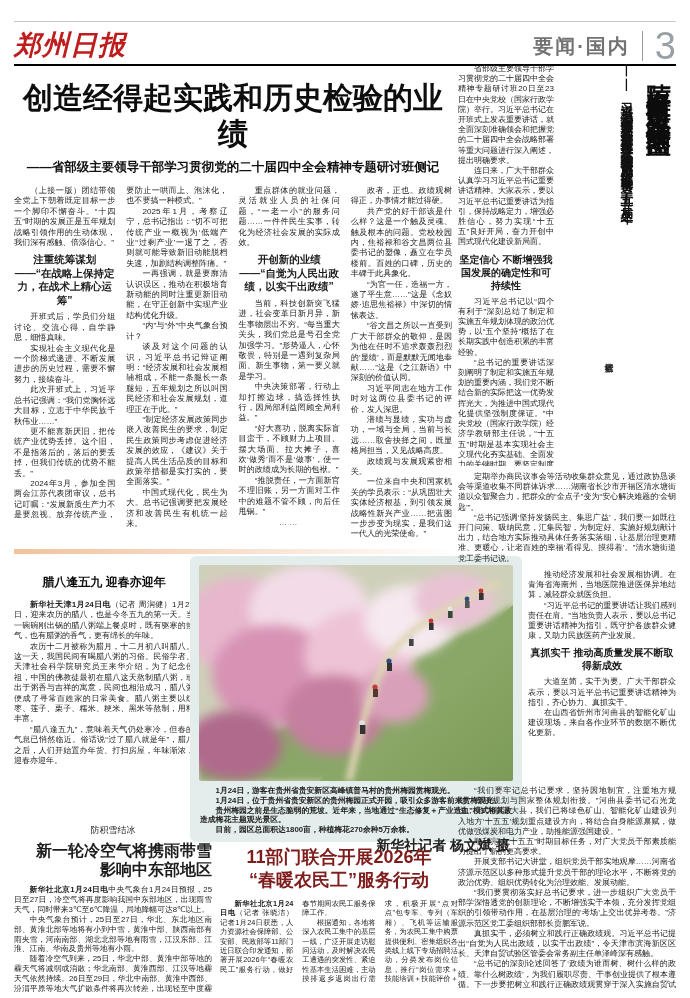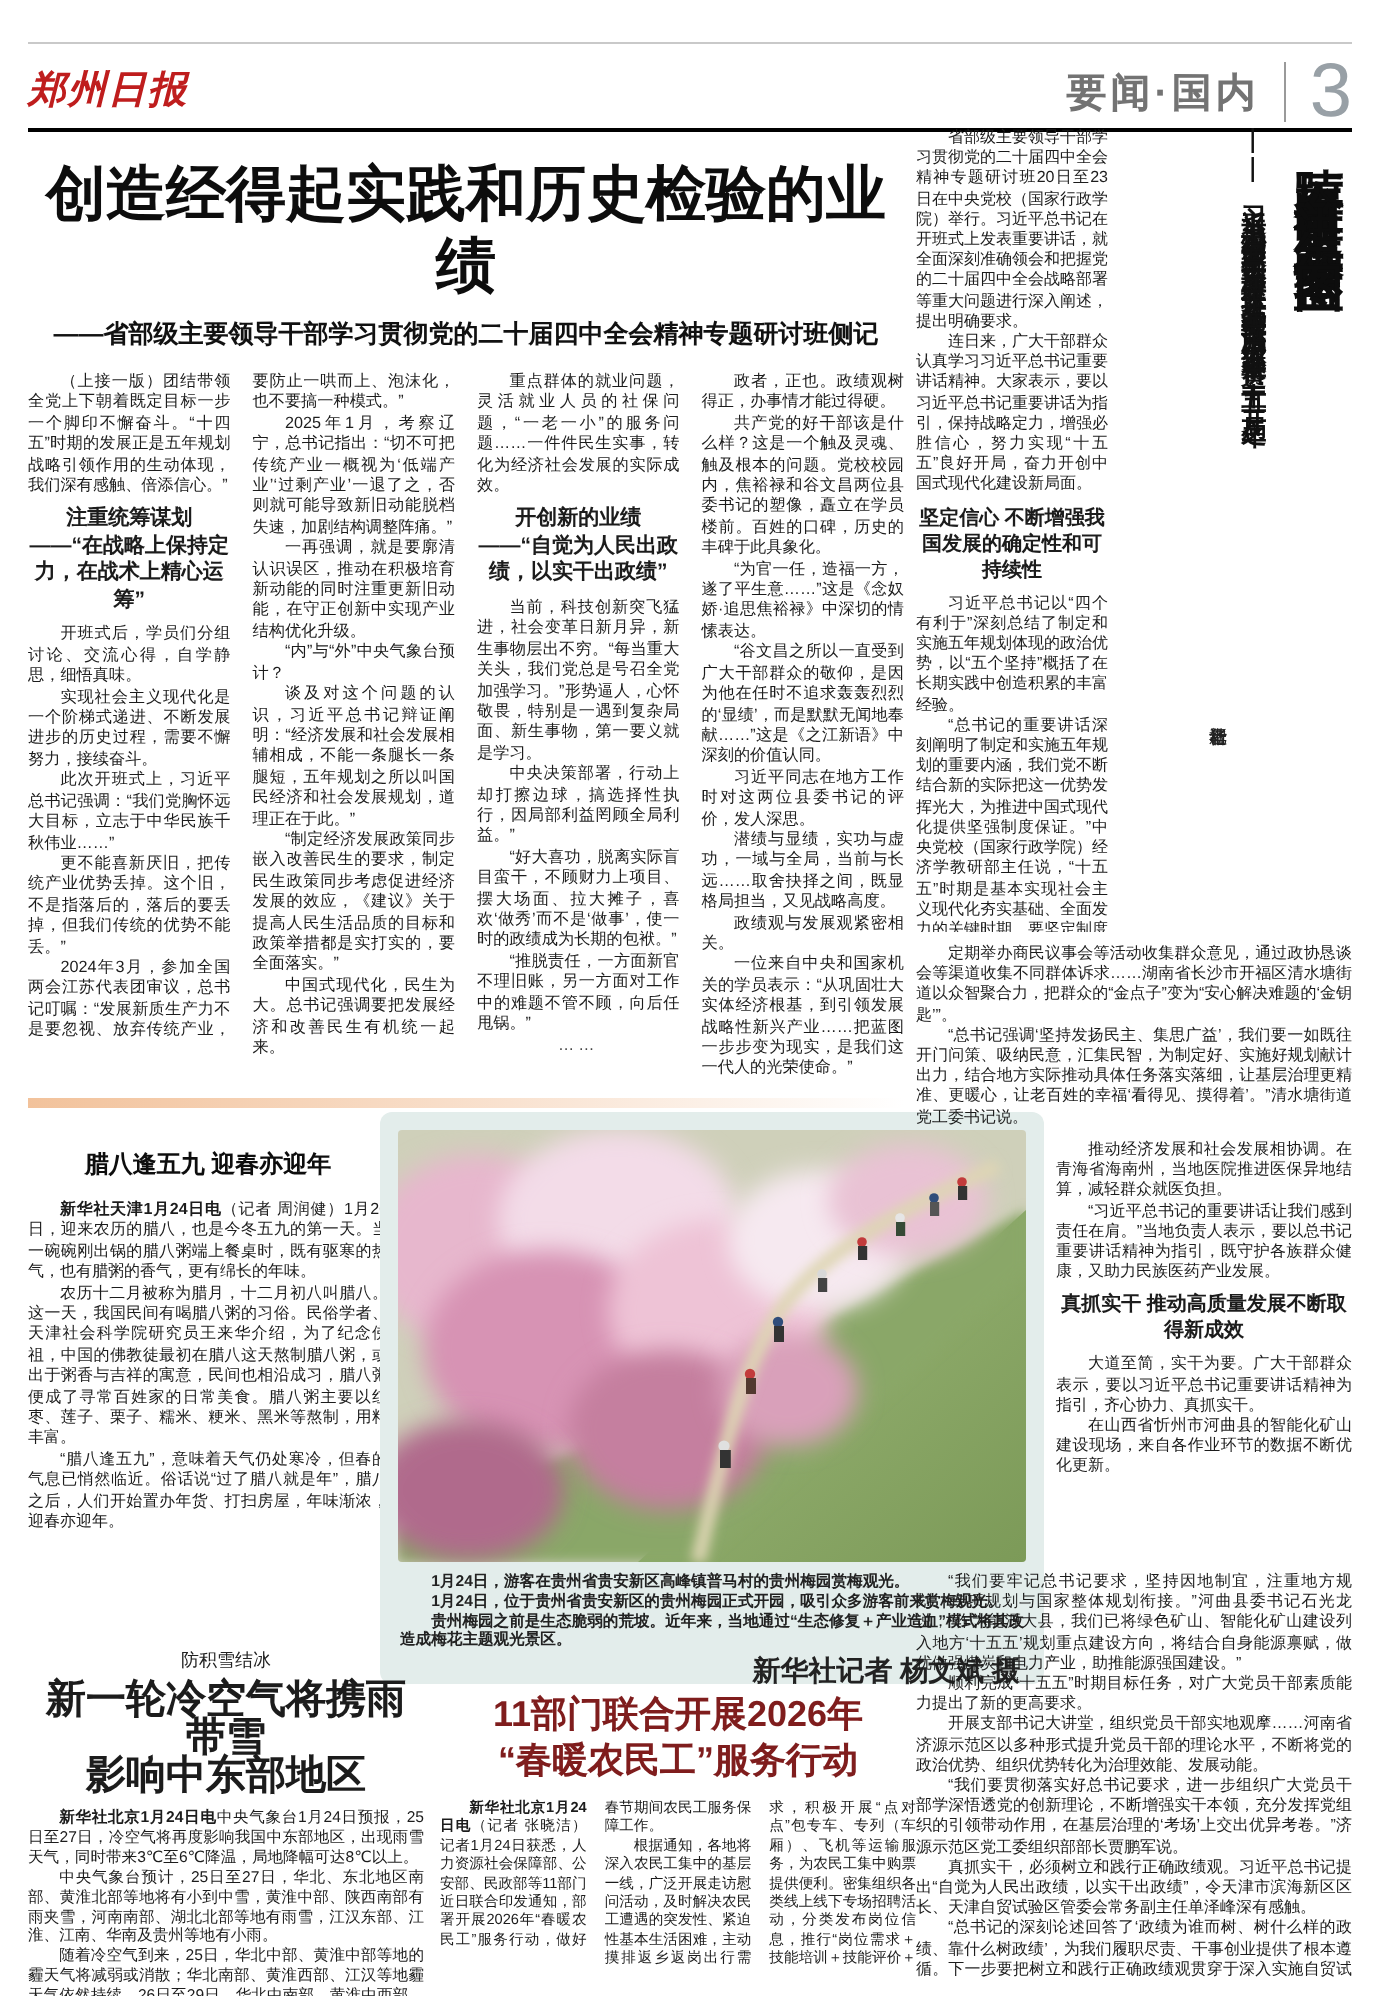--- a/index.html
+++ b/index.html
@@ -2,21 +2,21 @@
 <html><head>
 <meta charset="utf-8">
 <style>
   html,body{margin:0;padding:0;background:#f2f2f2;}
   .page{position:relative;width:690px;height:998px;margin:0 auto;background:#ffffff;overflow:hidden;
         font-family:"Liberation Sans","DejaVu Sans",sans-serif;color:#1c1c1c;}
   
   .rule-top{position:absolute;top:21px;left:14px;width:662px;border-top:1px solid #c9c9c9;}
   .masthead{position:absolute;top:30px;left:14px;height:32px;display:flex;align-items:flex-start;}
   .logo{font-family:"DejaVu Serif","Liberation Serif",serif;font-style:italic;font-weight:bold;
-        font-size:19px;line-height:30px;color:#bf1d1d;letter-spacing:1px;white-space:nowrap;}
+        font-size:27px;line-height:30px;color:#bf1d1d;letter-spacing:1px;white-space:nowrap;}
   .logo-side{margin-left:10px;padding-top:3px;}
   .logo-en{font-size:9px;font-weight:bold;letter-spacing:1px;color:#222;line-height:11px;}
   .dateline{font-size:7px;color:#666;line-height:10px;white-space:nowrap;}
   .section-block{position:absolute;top:28px;right:14px;display:flex;align-items:center;gap:12px;}
   .section-label{font-size:20px;font-weight:bold;letter-spacing:2px;color:#737373;}
   .section-vline{width:1px;height:30px;background:#9a9a9a;}
   .page-number{font-size:38px;line-height:36px;color:#98a0a6;font-weight:300;}
   .rule-black{position:absolute;top:64px;left:14px;width:662px;border-top:2px solid #000;}
   
   .p{margin:0;text-indent:2em;text-align:justify;}
@@ -38,21 +38,21 @@
   .laba-body{height:212px;overflow:hidden;font-size:8px;line-height:10.4px;}
   
   .photo-box{position:absolute;left:190px;top:556px;width:332px;height:286px;background:#e3edeb;border-radius:6px;}
   .photo{display:block;margin:9px auto 0;width:314px;height:216px;border-radius:2px;}
   .captions{margin:5px 10px 0;font-size:7.8px;line-height:9.8px;font-weight:600;color:#222;}
   .captions .p{text-indent:2em;}
   .credit{margin:2px 12px 0;font-size:14px;font-weight:bold;text-align:right;color:#222;}
   
   .cold{position:absolute;left:14px;top:824px;width:198px;}
   .cold-kicker{font-size:9px;text-align:center;color:#222;}
-  .cold-title{font-size:20px;line-height:19px;font-weight:bold;text-align:center;white-space:pre-line;margin:4px 0 6px;}
+  .cold-title{font-size:16px;line-height:19px;font-weight:bold;text-align:right;white-space:pre-line;margin:4px 0 6px;}
   .cold-body{height:108px;overflow:hidden;font-size:7.8px;line-height:9.9px;}
   
   .chunnuan{position:absolute;left:220px;top:846px;width:238px;}
   .cn-title{font-size:18px;line-height:23px;font-weight:bold;text-align:center;white-space:pre-line;color:#7f1d1d;}
   .cn-body{margin-top:7px;height:90px;overflow:hidden;column-count:3;column-gap:9px;
            font-size:7.3px;line-height:9.4px;}
   
   .right-article{position:absolute;left:458px;top:62px;width:218px;height:928px;}
   .ra-colA{position:absolute;left:0;top:2px;width:96px;height:402px;overflow:hidden;
            font-size:8px;line-height:10.2px;}
@@ -182,20 +182,21 @@
           <rect x="174" y="124" width="5" height="8" fill="#52392f"></rect>
         <circle cx="163" cy="158" r="2.8" fill="#e0e0e0"></circle>
           <rect x="161" y="160" width="5.4" height="9" fill="#333"></rect>
       </g>
     </svg>
     <div class="captions">
 
     <div class="p">1月24日，游客在贵州省贵安新区高峰镇普马村的贵州梅园赏梅观光。</div>
         <div class="p">1月24日，位于贵州省贵安新区的贵州梅园正式开园，吸引众多游客前来赏梅观光。</div>
         <div class="p">贵州梅园之前是生态脆弱的荒坡。近年来，当地通过“生态修复＋产业造血”模式将其改造成梅花主题观光景区。</div>
+        <div class="p">目前，园区总面积达1800亩，种植梅花270余种5万余株。</div>
       </div>
     <div class="credit">新华社记者 杨文斌 摄</div>
   </div>
 
   <div class="cold">
     <div class="cold-kicker">防积雪结冰</div>
     <div class="cold-title">新一轮冷空气将携雨带雪
 影响中东部地区</div>
     <div class="cold-body">
 

